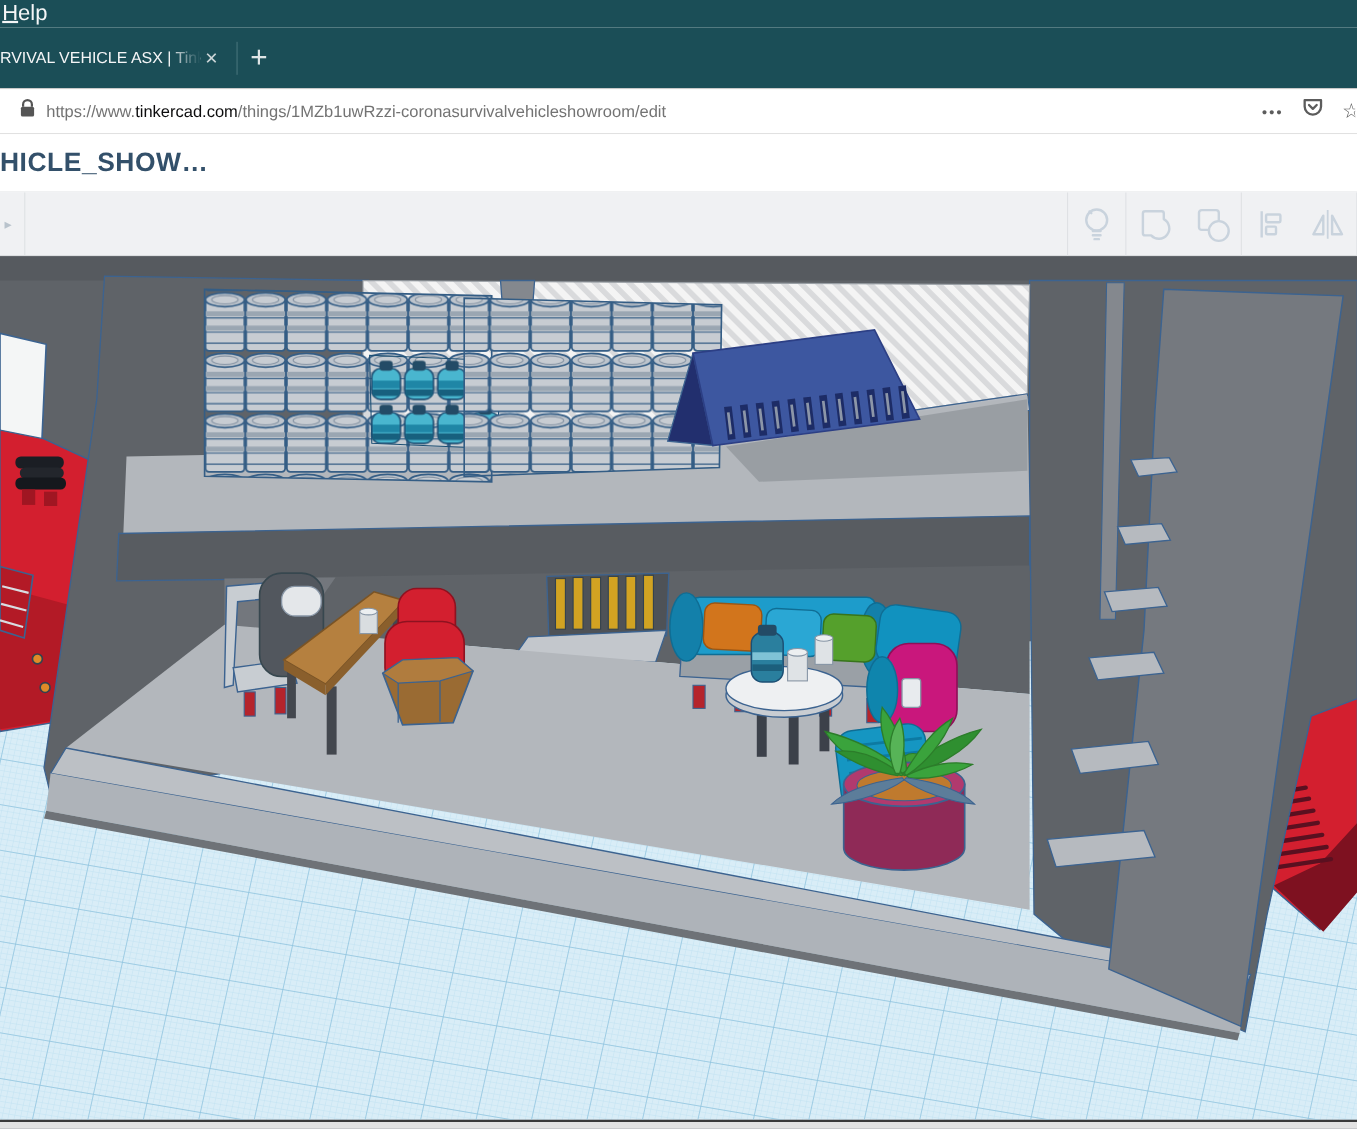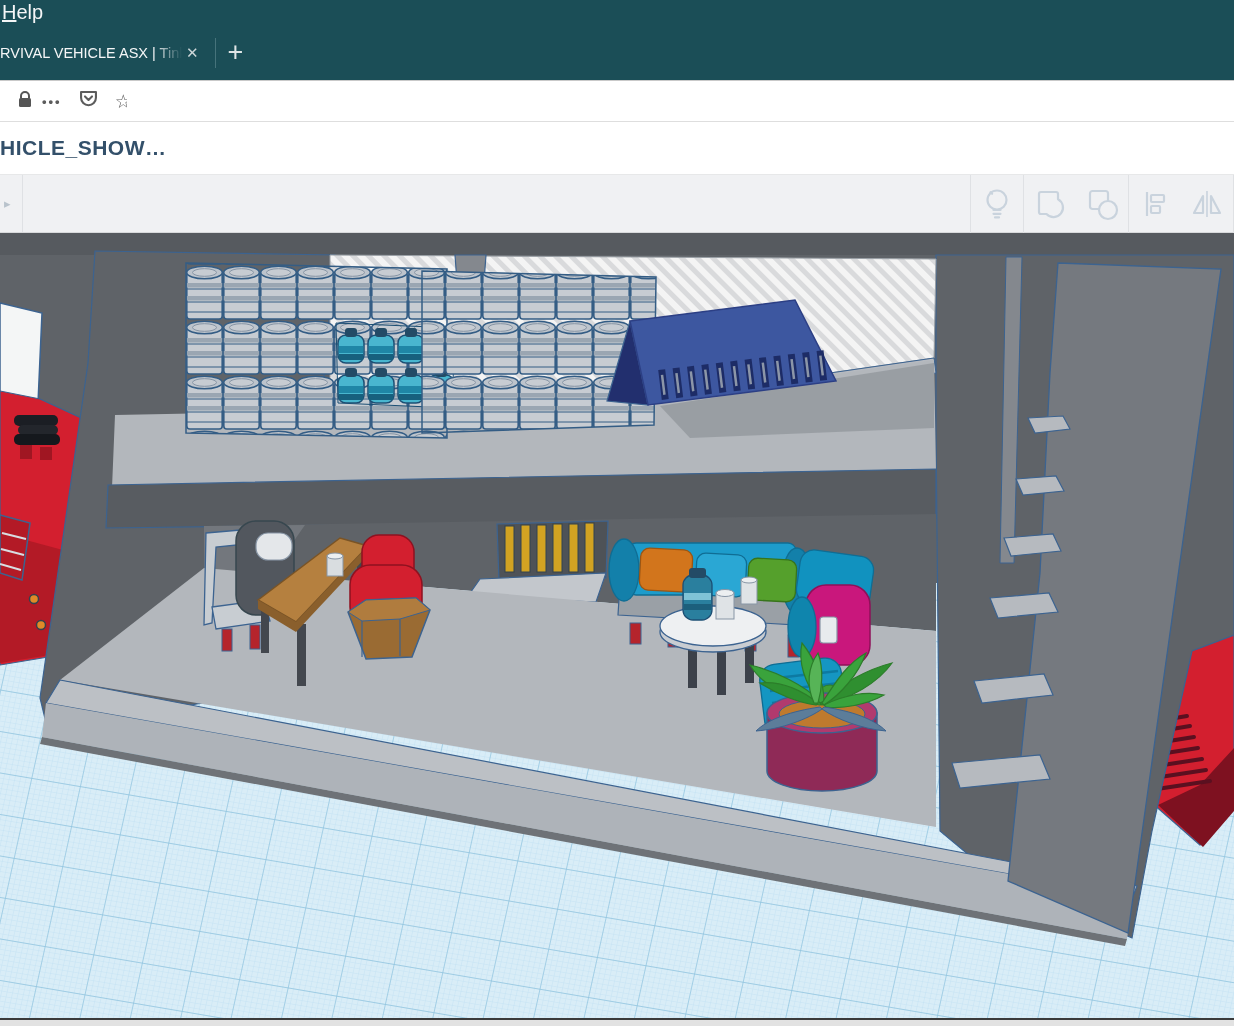--- a/index.html
+++ b/index.html
@@ -35,21 +35,21 @@
   .tab-sep{width:1px;height:30px;background:var(--teal-line);margin:0 12px 0 16px;}
   .newtab{color:#dfe5e6;font-size:27px;font-weight:300;line-height:1;}
   .navbar{height:42px;background:#fff;border-top:1px solid #c9c9c9;border-bottom:1px solid #dedede;display:flex;align-items:center;padding:0 10px;}
   .lock{flex:0 0 auto;margin:0 10px 0 8px;}
   .url{font-size:15px;white-space:nowrap;overflow:hidden;flex:1;}
   .url .gray{color:var(--url-gray);} .url .black{color:var(--url-black);}
   .nav-icons{display:flex;align-items:center;gap:16px;margin-right:-8px;}
   .dots{color:var(--icon-gray);font-size:13px;letter-spacing:2px;font-weight:bold;}
   .star{color:var(--icon-gray);font-size:19px;width:12px;overflow:hidden;}
   .design-row{height:53px;background:#fff;display:flex;align-items:center;border-bottom:1px solid #e7e8e9;}
-  .design-name{font-size:21px;font-weight:bold;color:var(--design-name);letter-spacing:.5px;}
+  .design-name{font-size:24px;font-weight:bold;color:var(--design-name);letter-spacing:.5px;}
   .tc-toolbar{height:58px;background:var(--tb-bg);border-bottom:1px solid #d8d9db;position:relative;display:flex;align-items:center;}
   .tb-left-sep{position:absolute;left:22px;top:0;bottom:0;width:1px;background:var(--tb-sep);}
   .tb-chev{color:#b9c3cc;font-size:13px;margin-left:4px;}
   .tb-right{position:absolute;right:0;top:0;bottom:0;display:flex;align-items:center;}
   .tb-ic{width:52px;height:58px;display:flex;align-items:center;justify-content:center;}
   .tb-vsep{width:1px;height:58px;background:var(--tb-sep);}
   
   .viewport{width:1234px;height:785px;position:relative;background:var(--wall-d);}
   .bottom-strip{height:8px;background:#e2e2e2;border-top:2px solid #3a3a3a;} 
   .f-walld{fill:var(--wall-d);} .f-walld2{fill:var(--wall-d2);} .f-wallm{fill:var(--wall-m);}
@@ -74,20 +74,23 @@
   <div class="newtab">+</div>
 </div>
 
 <div class="navbar">
   <span class="lock">
     <svg width="14" height="17" viewBox="0 0 14 17">
         <path d="M3 7 V5 a4 4 0 0 1 8 0 V7" fill="none" stroke="#555" stroke-width="2"></path>
         <rect x="1" y="7" width="12" height="9" rx="1.5" fill="#555"></rect>
       </svg>
   </span>
+  <div class="url">
+    <span class="gray">https://www.</span><span class="black">tinkercad.com</span><span class="gray">/things/1MZb1uwRzzi-coronasurvivalvehicleshowroom/edit</span>
+  </div>
   <div class="nav-icons">
     <span class="dots">•••</span>
     <span>
       <svg width="21" height="21" viewBox="0 0 24 24">
           <path d="M3.5 3.5 h17 v6.5 a8.5 8.5 0 0 1 -17 0 z" fill="none" stroke="#5c5c5c" stroke-width="2.4" stroke-linejoin="round"></path>
           <path d="M8 8.5 l4 4 l4 -4" fill="none" stroke="#5c5c5c" stroke-width="2.4" stroke-linecap="round" stroke-linejoin="round"></path>
         </svg>
     </span>
     <span class="star">☆</span>
   </div>

